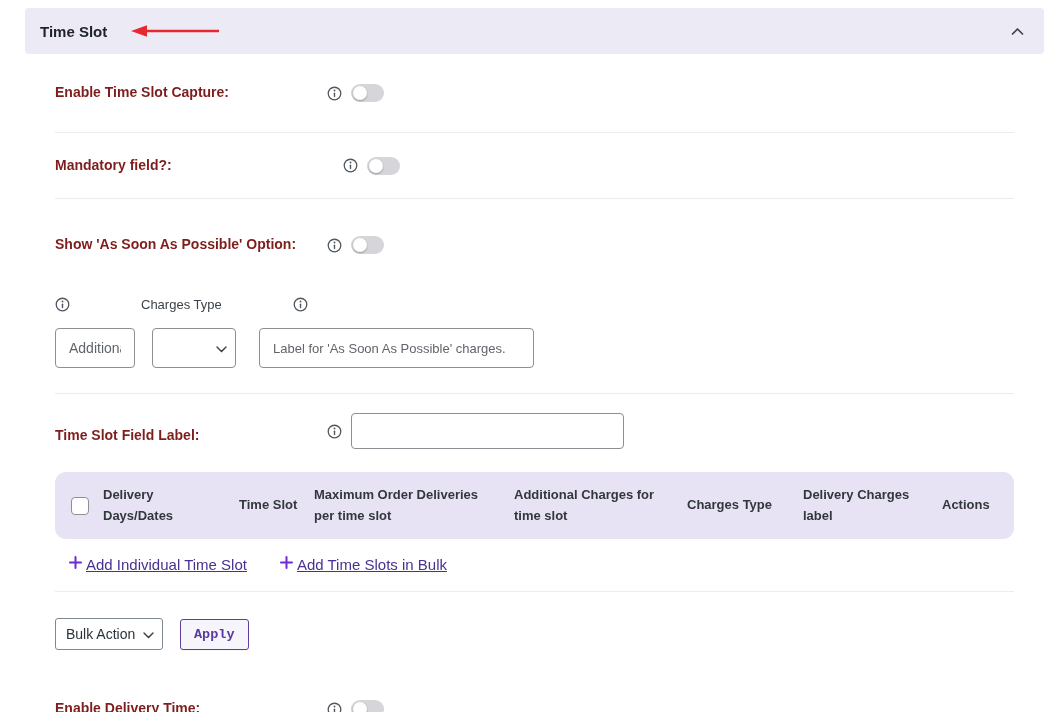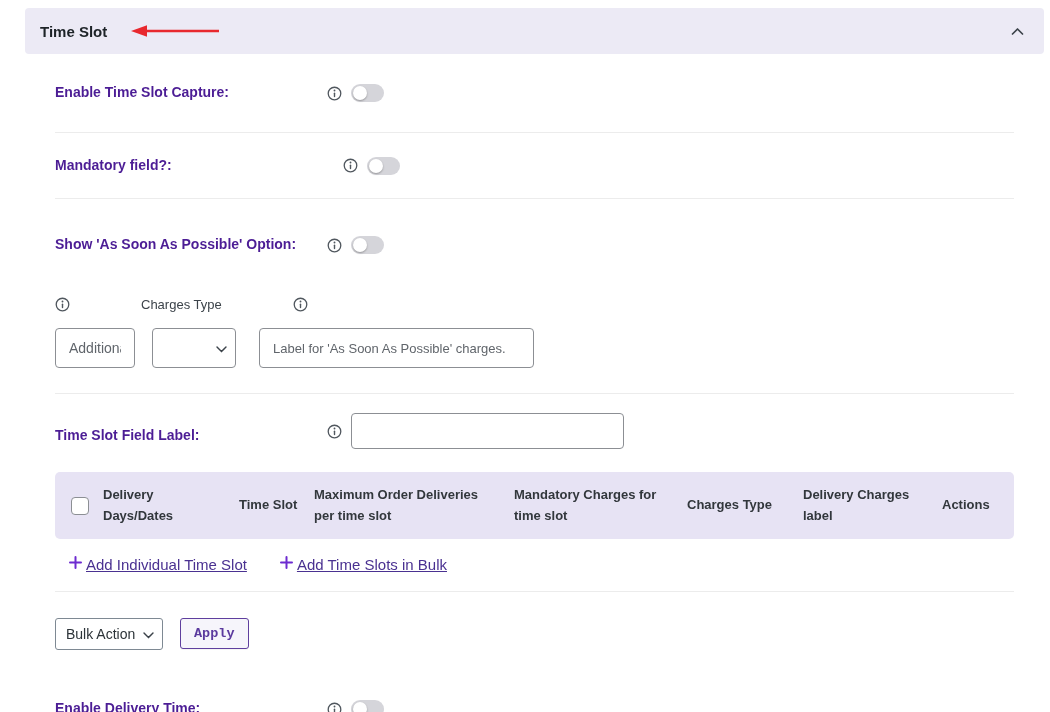--- a/index.html
+++ b/index.html
@@ -27,21 +27,21 @@
   .card-body { padding:0 30px; }
   .setting-row {
     display:flex; align-items:center;
     border-bottom:1px solid #ececec;
   }
   .row-first { min-height:79px; }
   .row-std { min-height:66px;gap:16px; }
   .row-asap { min-height:92px; border-bottom:none; }
   .row-label {
     width:272px; padding-right:24px;
-    font-size:14px; font-weight:700; line-height:1.85; color:#4c1d95;
+    font-size:14px; font-weight:700; line-height:1.85; color:#7f1d1d;
   }
   .row-control { display:flex; align-items:center; gap:9px; }
 
   .info { display:inline-flex; cursor:pointer; line-height:0; }
 
   
   .toggle {
     position:relative; display:inline-block;
     width:33px; height:18px; border-radius:10px;
     background:#d5d5da; cursor:pointer; flex:none;
@@ -80,21 +80,21 @@
   
   .field-label-row { display:flex; align-items:flex-end; padding:19px 0 18px; }
   .field-label-row .row-label { padding-top:9px; }
   .field-label-row .row-control { align-items:center; }
   .field-input { width:273px; height:36px; }
 
   
   .ts-table { margin-top:5px; }
   .ts-thead {
     display:flex; align-items:center;
-    background:#e7e3f4; border-radius:5px;
+    background:#e7e3f4; border-radius:11px;
     min-height:67px; font-size:13px; font-weight:700; color:#32373c;
   }
   .th { padding-right:14px; line-height:1.55; }
   .th-check { width:48px; padding-left:16px; display:flex; align-items:center; }
   .th-c1 { width:136px; } .th-c2 { width:75px; } .th-c3 { width:200px; }
   .th-c4 { width:173px; } .th-c5 { width:116px; } .th-c6 { width:139px; }
   .th-c7 { width:56px; padding-right:0; }
   .checkbox {
     appearance:none; -webkit-appearance:none;
     width:18px; height:18px; margin:0;
@@ -105,21 +105,21 @@
   .add-links {
     display:flex; align-items:center; gap:33px;
     padding:16px 0 18px 14px; border-bottom:1px solid #ececec;
   }
   .add-link { display:flex; align-items:center; gap:4px; cursor:pointer; }
   .add-link .link-text {
     color:#4a3191; font-size:15px; text-decoration:underline;
   }
 
   
-  .bulk-row { display:flex; align-items:flex-start; padding-top:26px; }
+  .bulk-row { display:flex; align-items:center; padding-top:26px; }
   .bulk-select { width:108px; height:32px; padding:0 26px 0 10px; font-size:14px; border-radius:3px; border-color:#7e8993; }
   .bulk-caret { position:absolute; right:9px; top:50%; transform:translateY(-50%); pointer-events:none; }
   .apply-btn {
     margin-left:17px; height:31px; padding:0 13px;
     background:#f6f5fb; border:1px solid #5f3f9e; border-radius:3px;
     color:#5b3a9e; font-size:13.5px; font-weight:600;
     font-family:Liberation Mono, monospace; cursor:pointer; box-shadow:0 1px 0 rgba(0,0,0,.04);
   }
 
   
@@ -244,21 +244,21 @@
     </div>
 
     <div class="ts-table">
       <div class="ts-thead">
         <span class="th th-check">
           <input type="checkbox" class="checkbox" style="">
         </span>
         <span class="th th-c1">Delivery Days/Dates</span>
         <span class="th th-c2">Time Slot</span>
         <span class="th th-c3">Maximum Order Deliveries per time slot</span>
-        <span class="th th-c4">Mandatory Charges for time slot</span>
+        <span class="th th-c4">Additional Charges for time slot</span>
         <span class="th th-c5">Charges Type</span>
         <span class="th th-c6">Delivery Charges label</span>
         <span class="th th-c7">Actions</span>
       </div>
     </div>
 
     <div class="add-links">
       <span class="add-link">
         <span>
           <svg width="13" height="13" viewBox="0 0 13 13">

